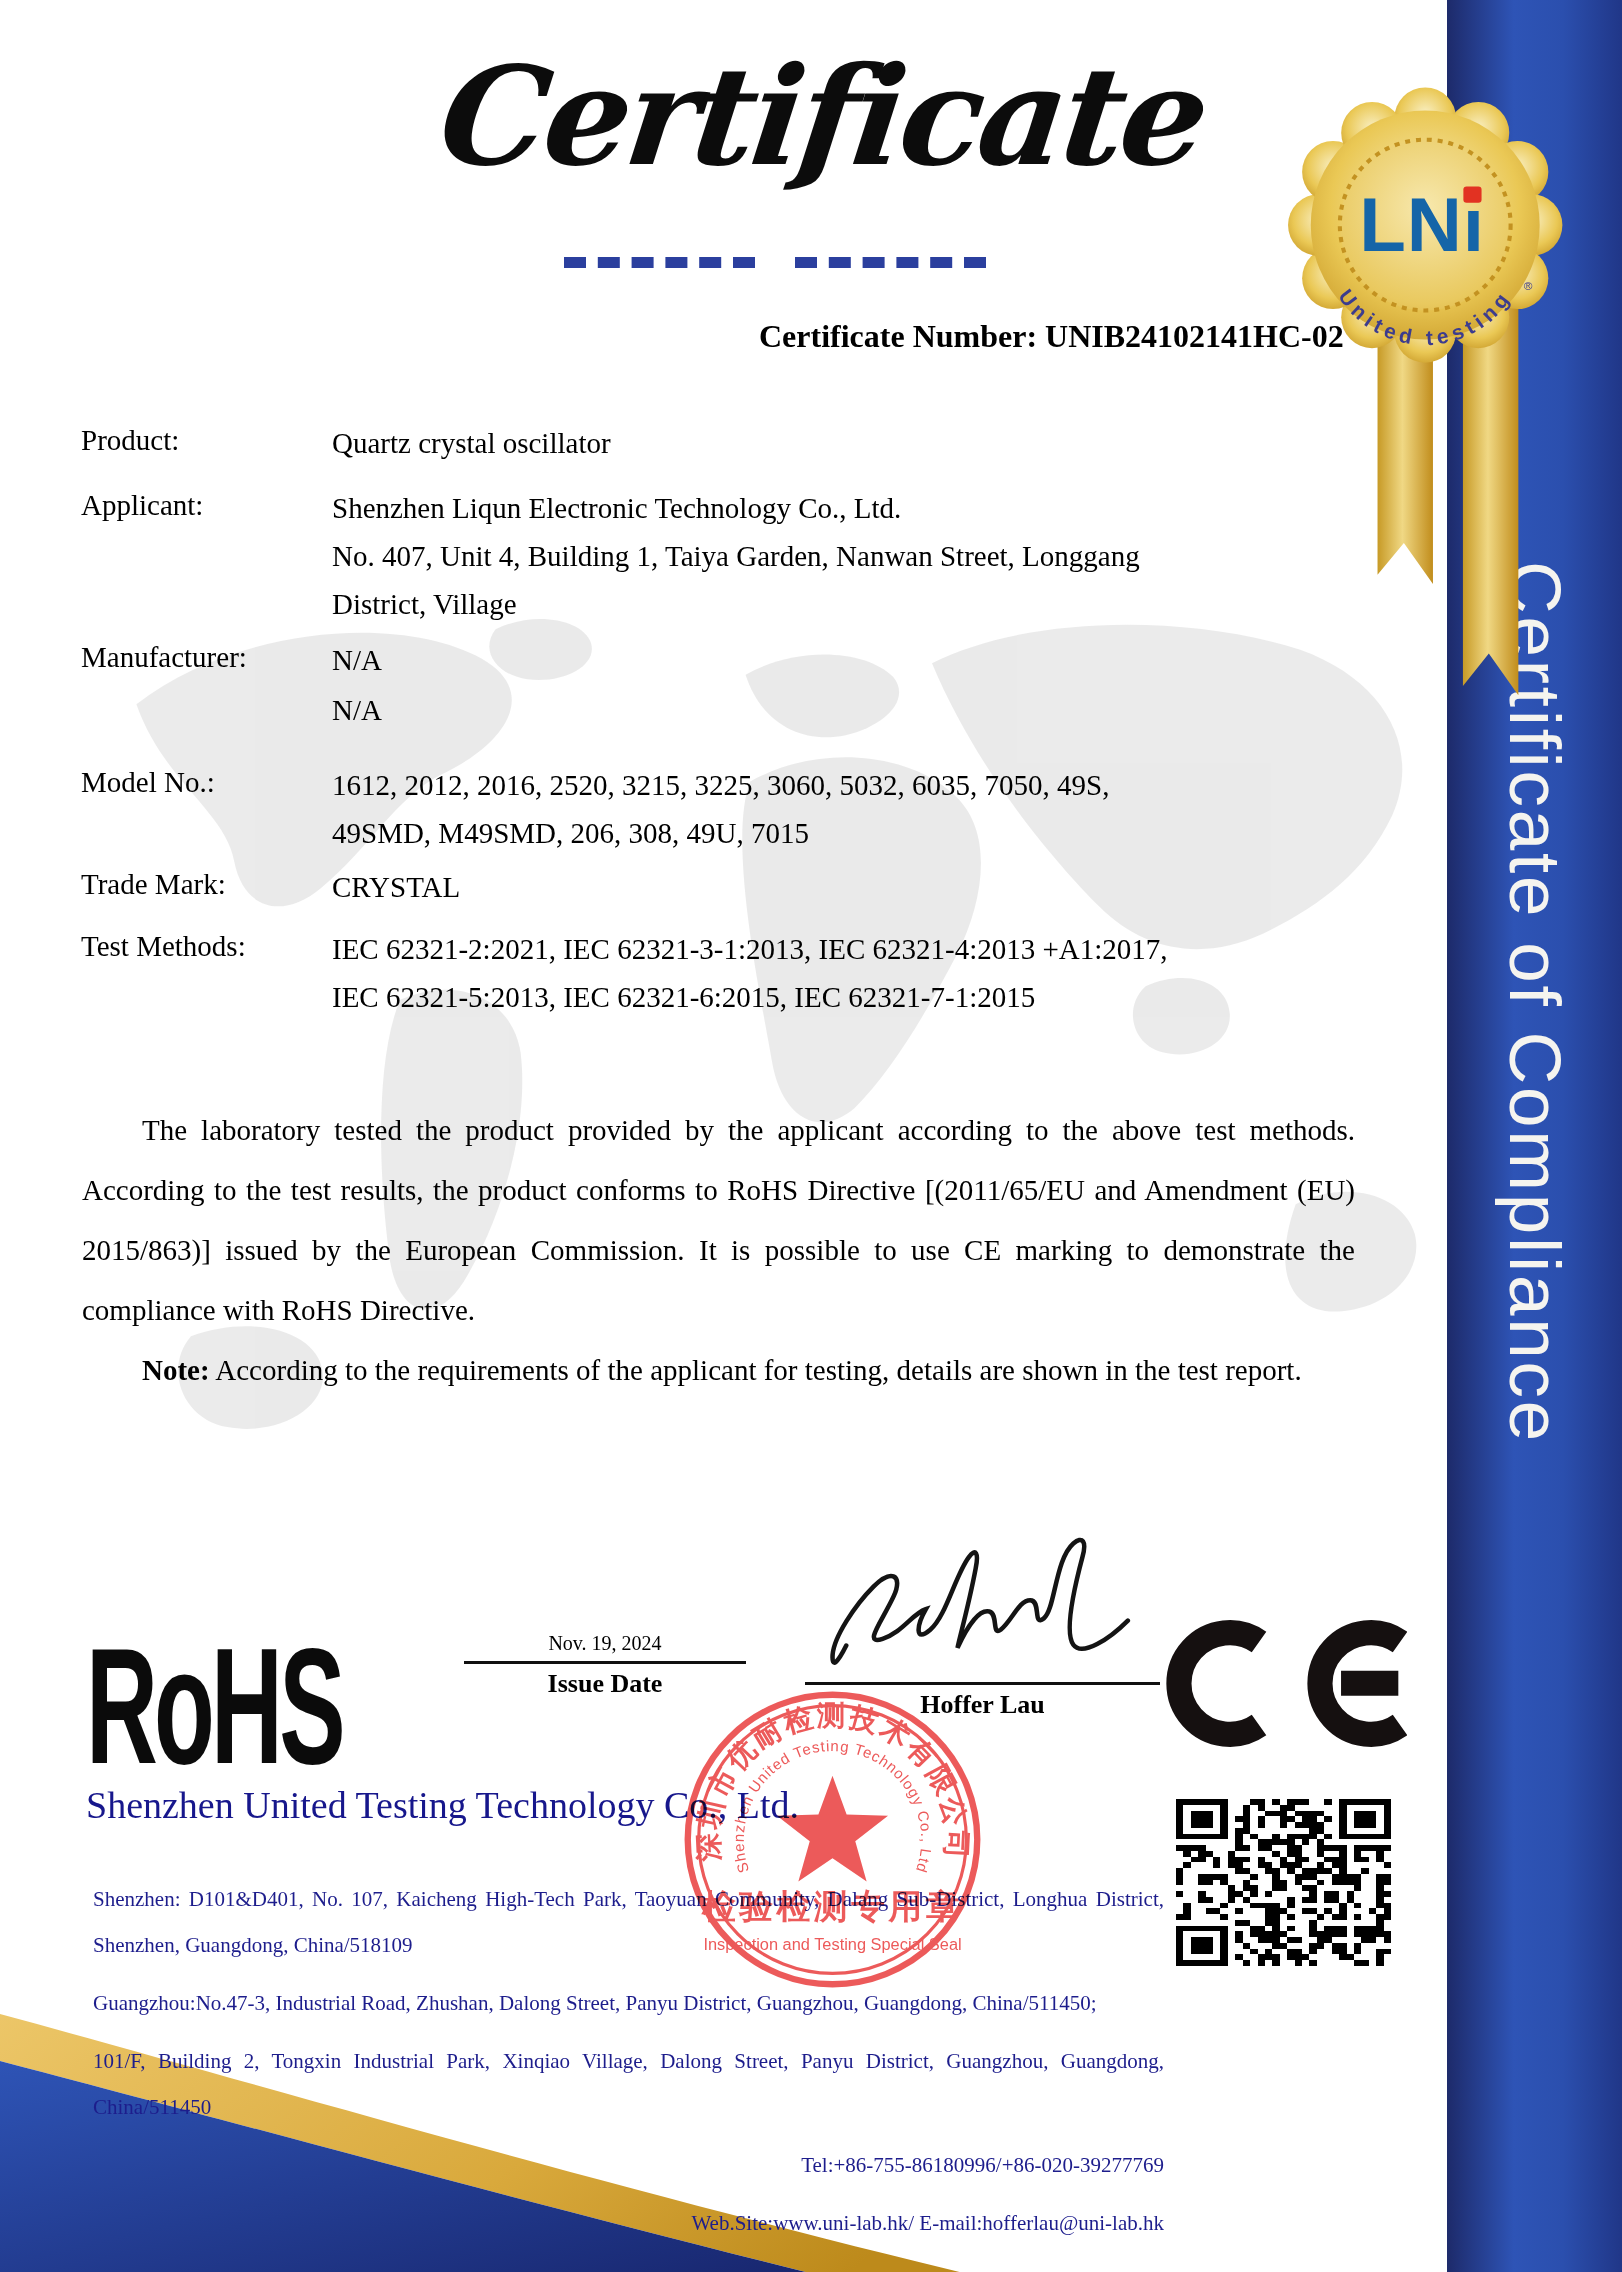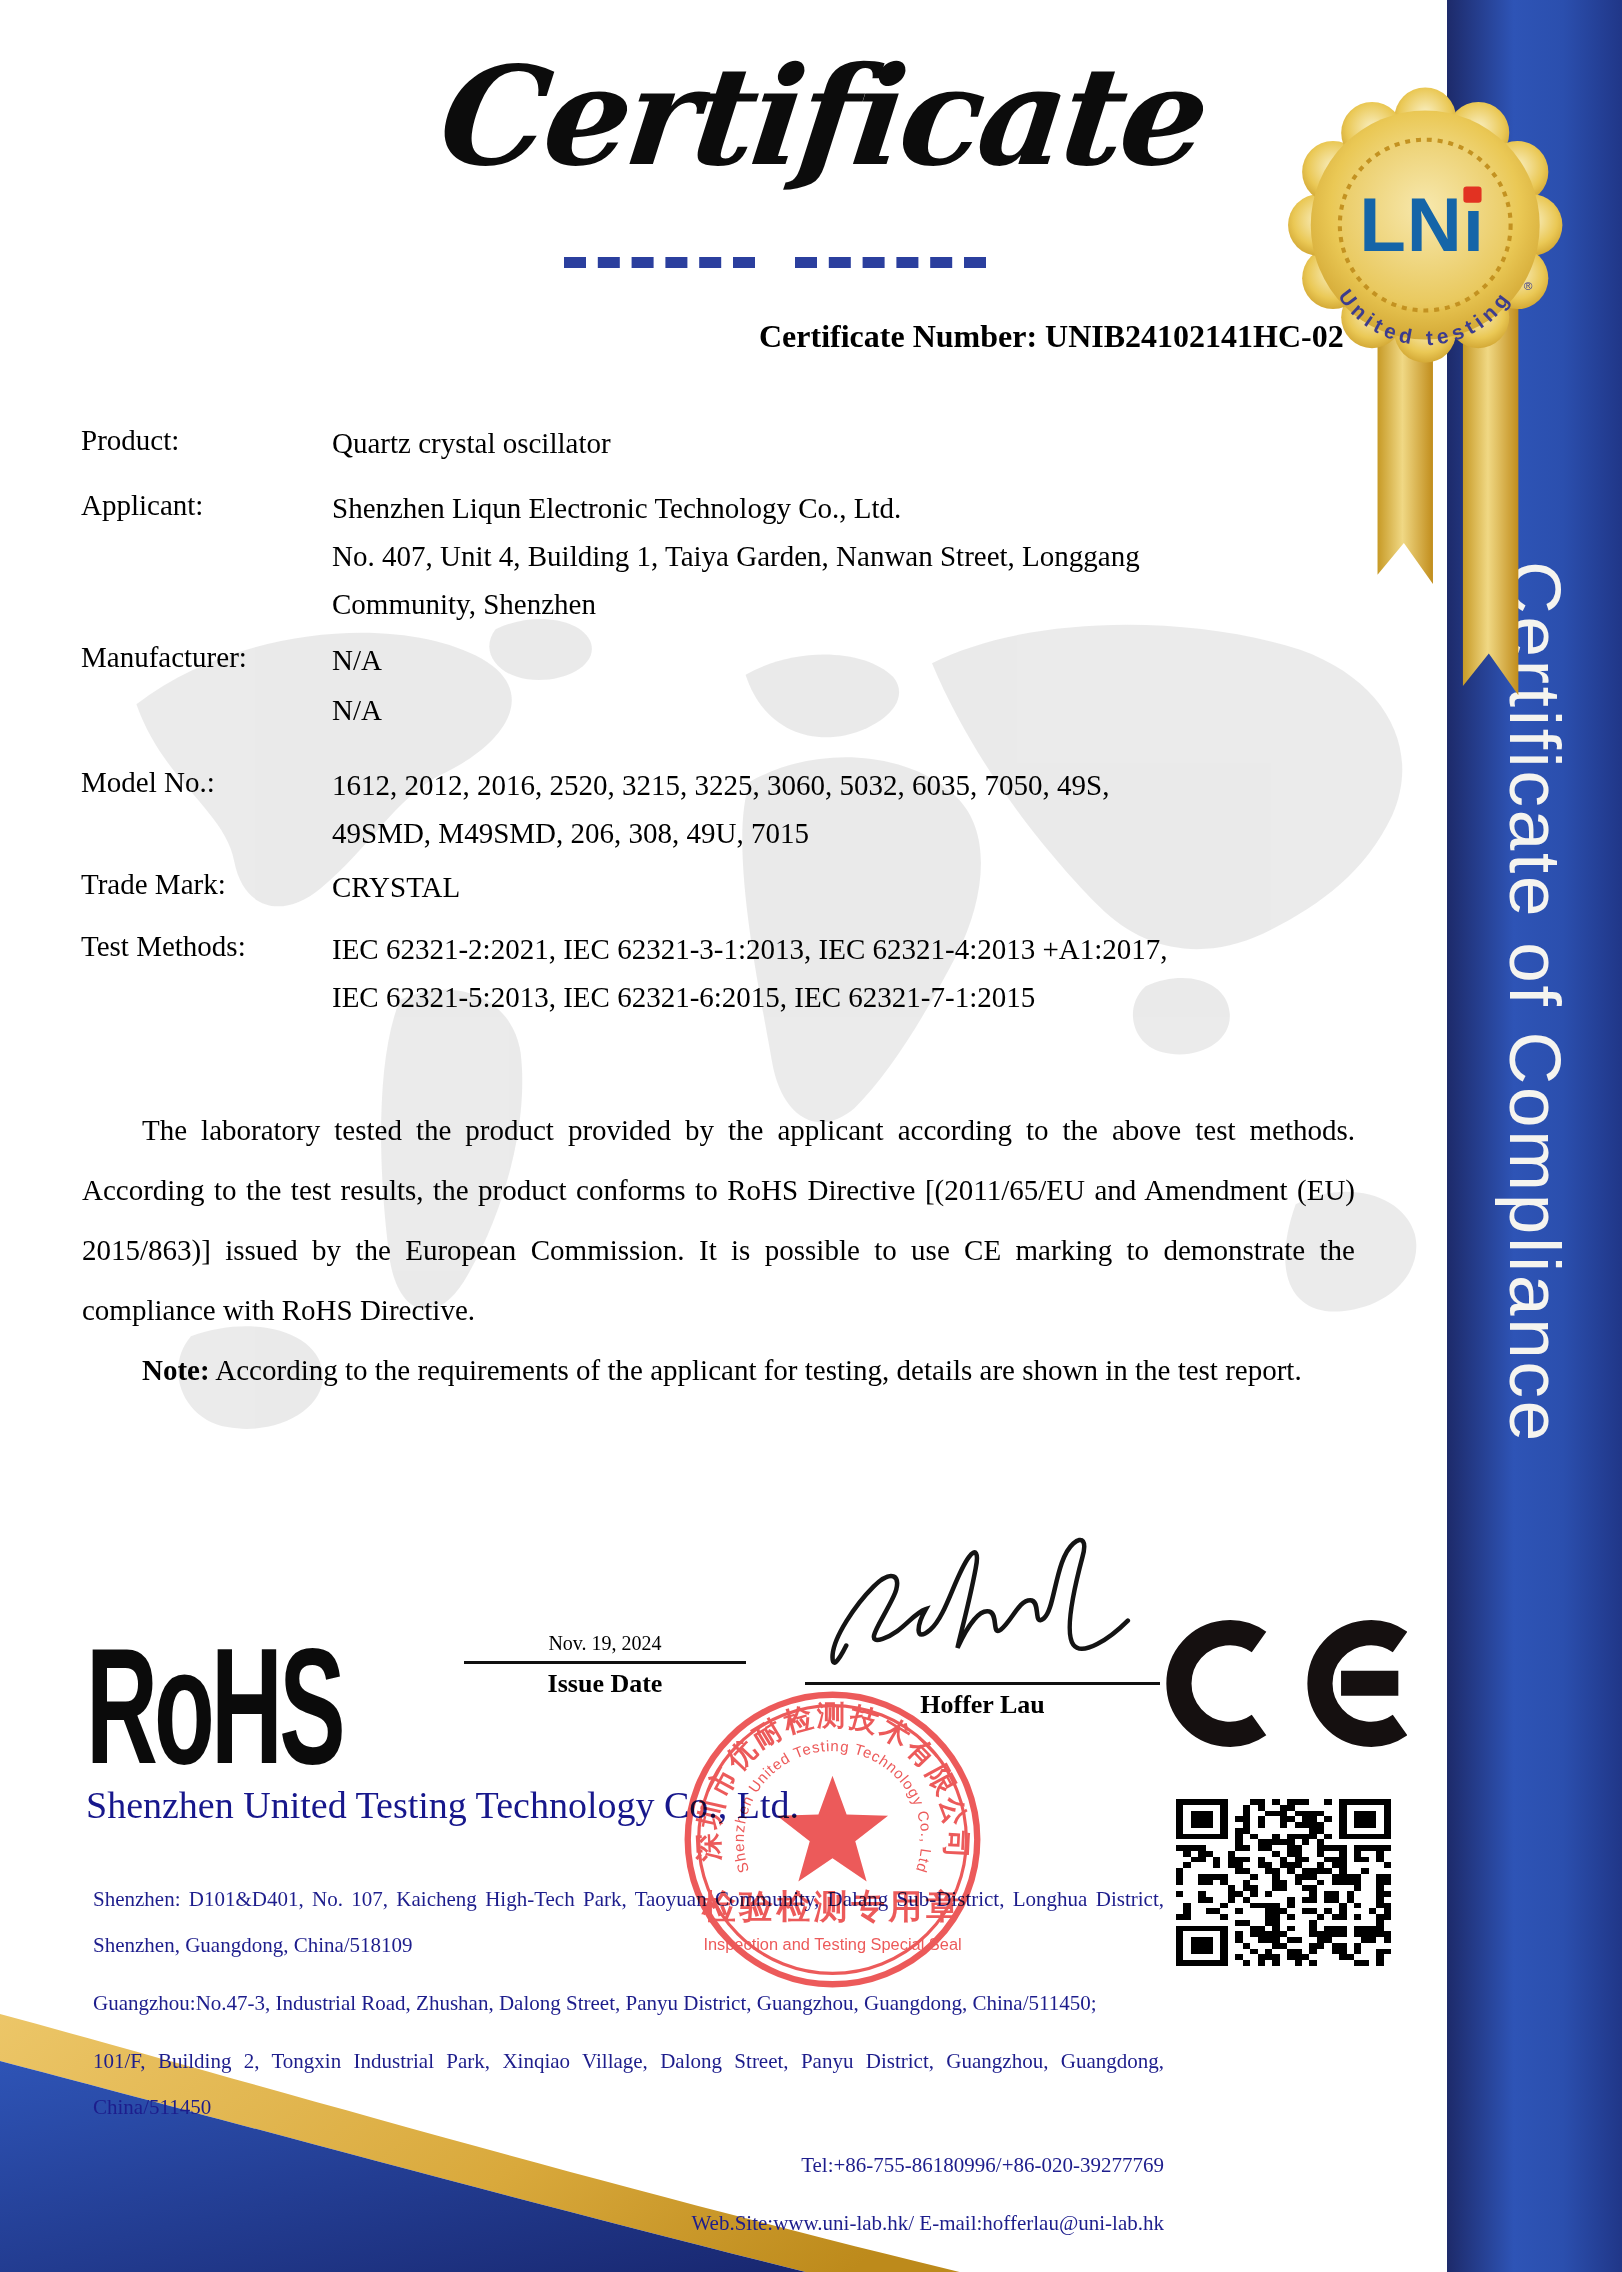--- a/index.html
+++ b/index.html
@@ -171,21 +171,21 @@
   <span class="flabel">Product:</span>
   <span class="fvalue">Quartz crystal oscillator</span>
 </div>
 <div class="frow r-applicant">
   <span class="flabel">Applicant:</span>
   <span class="fvalue">Shenzhen Liqun Electronic Technology Co., Ltd.</span>
 </div>
 <div class="frow r-applicant-addr">
   <span class="fvalue">
     <span>No. 407, Unit 4, Building 1, Taiya Garden, Nanwan Street, Longgang</span><br>
-    <span>Community, Shenzhen</span>
+    <span>District, Village</span>
   </span>
 </div>
 <div class="frow r-manufacturer">
   <span class="flabel">Manufacturer:</span>
   <span class="fvalue">N/A</span>
 </div>
 <div class="frow r-manufacturer2">
   <span class="fvalue">N/A</span>
 </div>
 <div class="frow r-model">

